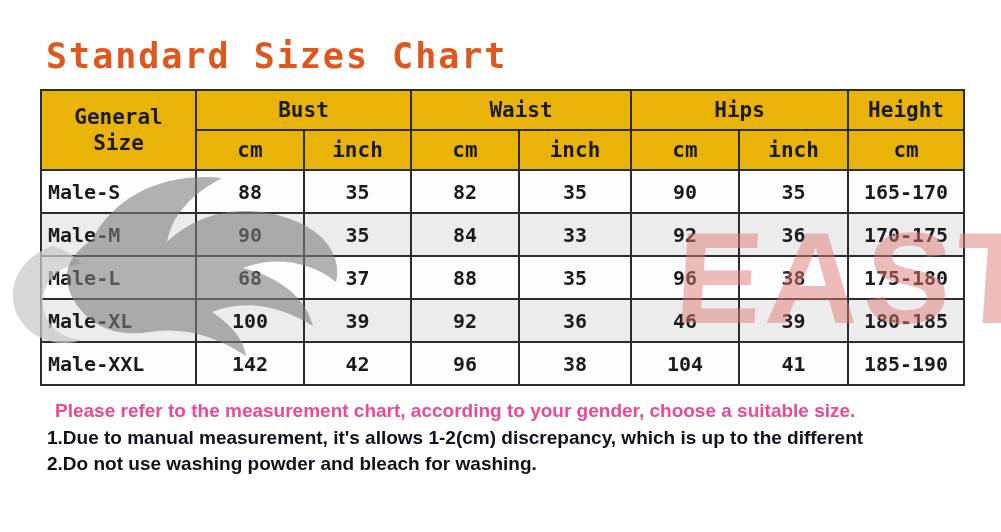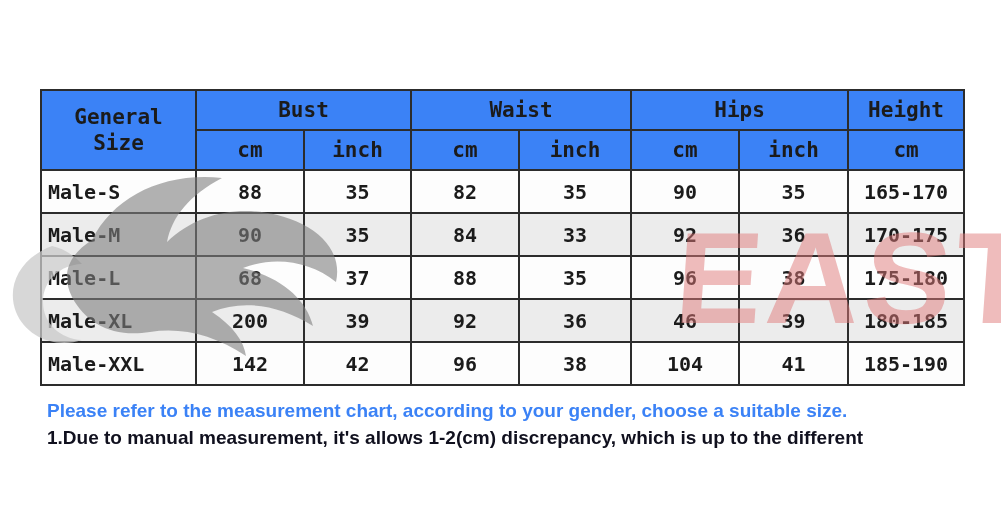--- a/index.html
+++ b/index.html
@@ -28,21 +28,21 @@
     table-layout:fixed;
     font-family:"DejaVu Sans Mono", monospace;
     color:#1b1b1b;
   }
   table.sizes th, table.sizes td{
     border:2px solid #2c2c2c;
     vertical-align:middle;
     overflow:hidden;
   }
   table.sizes thead th{
-    background:#3b82f6;
+    background:#eab308;
     font-size:21px;font-weight:700;
     text-align:center;
     margin-left:28px;
   }
   tr.h1 th{height:36px;}
   tr.h2 th{height:36px;font-size:20px;}
   th.corner{padding:0 24px;line-height:26px;}
   table.sizes tbody td{
     height:39px;
     font-size:20px;font-weight:700;
@@ -75,27 +75,28 @@
     white-space:nowrap;
   }
   
   .notes{
     position:absolute;left:47px;top:398px;width:930px;
     font-family:"Liberation Sans", sans-serif;
     font-weight:700;font-size:19px;line-height:26.5px;
     color:#10101e;
   }
   .notes p{margin:0;white-space:nowrap;}
-  .notes .highlight{color:#3b82f6;}
+  .notes .highlight{color:#ec4899;margin-left:8px;}
 </style>
 </head>
 <body>
 
 <div class="page">
 
+  <h1 class="title">Standard Sizes Chart</h1>
 
   <table class="sizes">
     <colgroup>
       <col style="width:155px">
         <col style="width:108px">
         <col style="width:107px">
       <col style="width:108px">
         <col style="width:112px">
         <col style="width:108px">
       <col style="width:109px">
@@ -145,21 +146,21 @@
         <td>68</td>
         <td>37</td>
         <td>88</td>
         <td>35</td>
         <td>96</td>
         <td>38</td>
         <td>175-180</td>
       </tr>
       <tr>
         <td class="rowlabel">Male-XL</td>
-        <td>200</td>
+        <td>100</td>
         <td>39</td>
         <td>92</td>
         <td>36</td>
         <td>46</td>
         <td>39</td>
         <td>180-185</td>
       </tr>
       <tr>
         <td class="rowlabel">Male-XXL</td>
         <td>142</td>
@@ -177,15 +178,16 @@
     <svg class="wm-swoosh" width="350" height="190" viewBox="0 0 350 190">
       <path fill="#c9c9c9" opacity="0.75" d="M52,78 C20,90 6,118 16,144 C26,169 56,181 82,172 C60,171 43,155 43,134 C43,112 60,97 82,96 C73,86 62,80 52,78 Z"></path>
       <path fill="#7e7e7e" opacity="0.6" d="M92,72 C114,28 164,4 222,10 C190,27 172,48 167,74 C202,40 256,34 302,56 C330,70 341,92 336,114 C310,93 274,88 243,100 C280,109 306,130 313,158 C280,137 243,131 212,144 C233,158 244,173 246,188 C214,167 182,159 150,164 C114,170 86,156 72,129 C60,105 70,86 92,72 Z"></path>
     </svg>
     <div class="wm-block">EAST</div>
   </div>
 
   <div class="notes">
     <p class="highlight">Please refer to the measurement chart, according to your gender, choose a suitable size.</p>
     <p>1.Due to manual measurement, it's allows 1-2(cm) discrepancy, which is up to the different</p>
+    <p>2.Do not use washing powder and bleach for washing.</p>
   </div>
 
 </div>
 
 </body></html>

